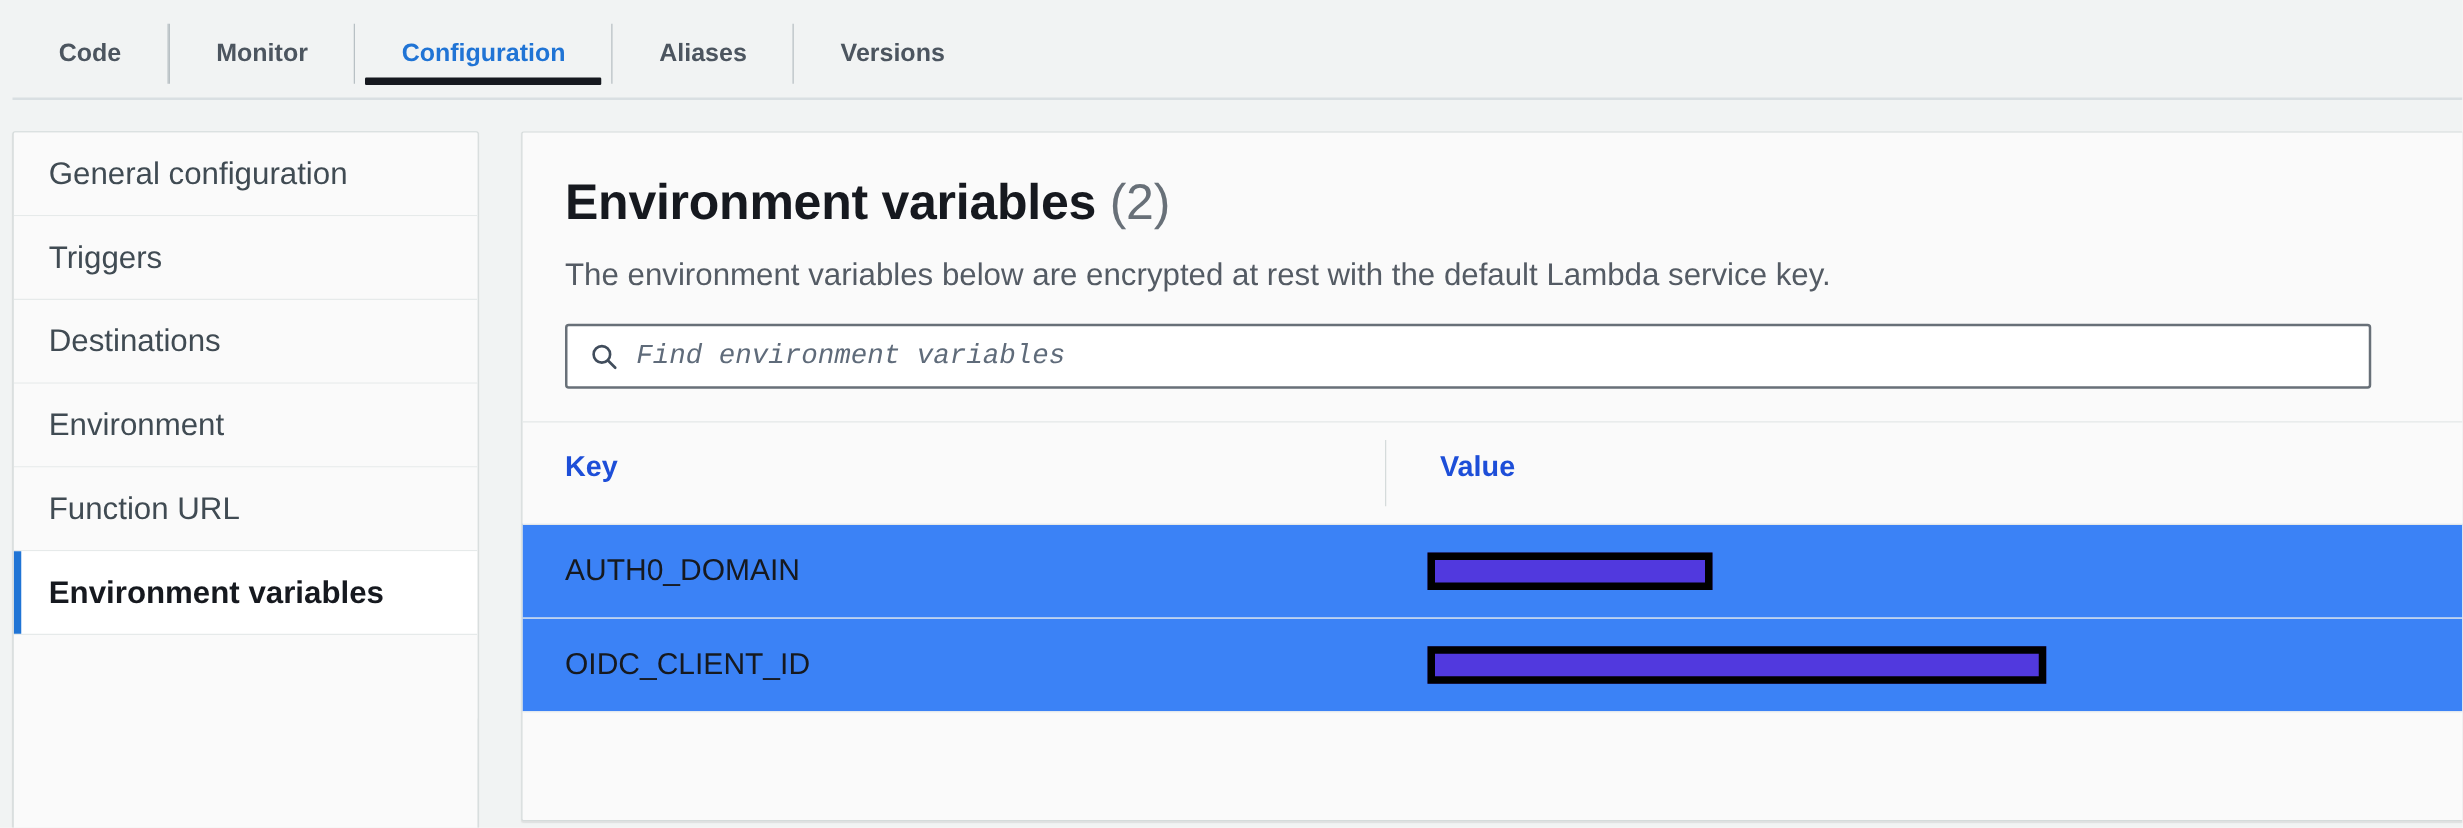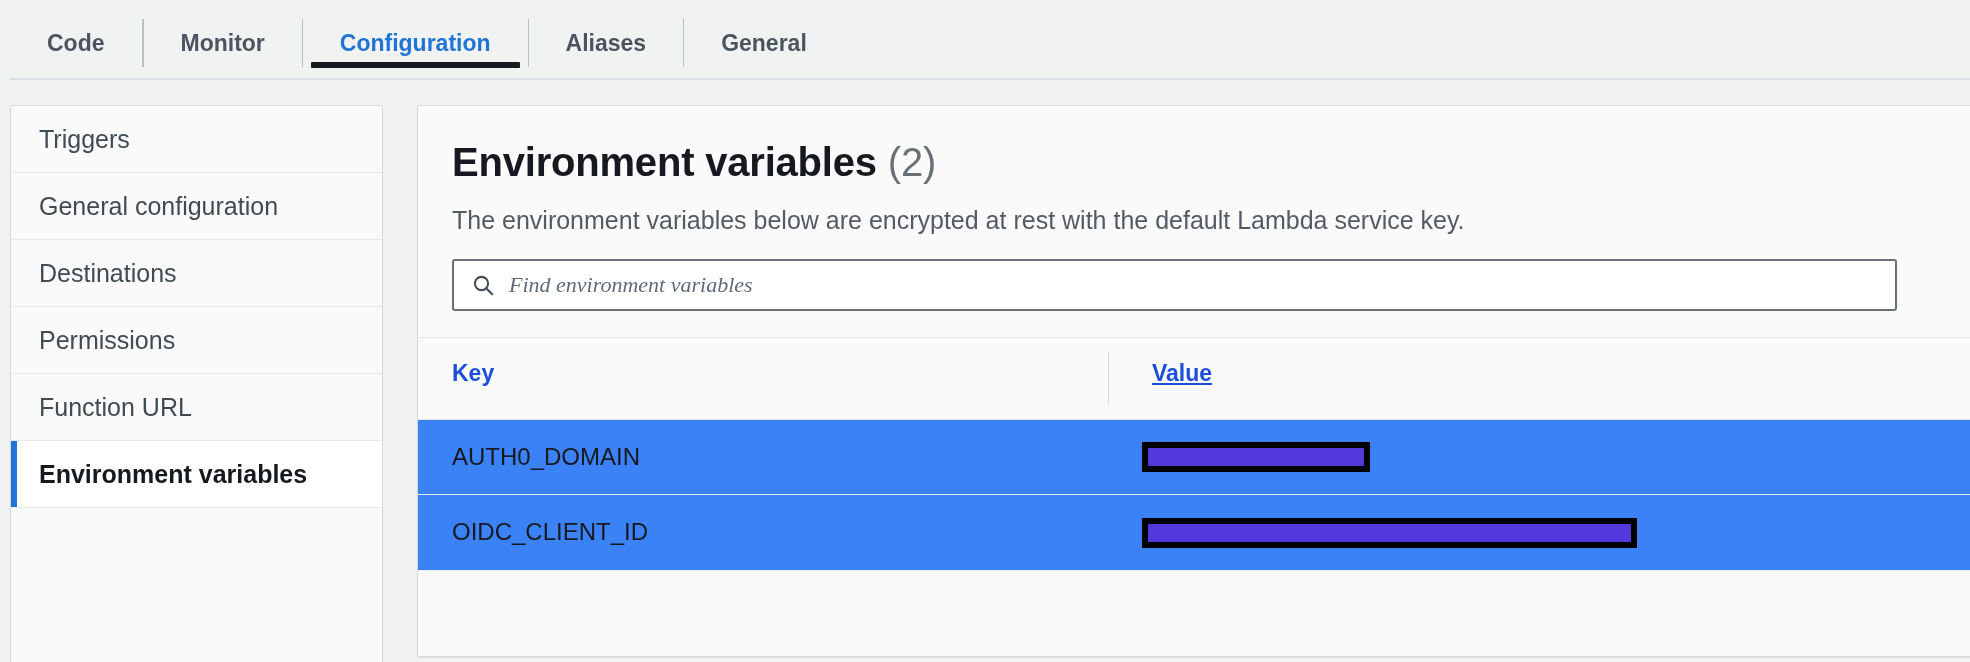--- a/index.html
+++ b/index.html
@@ -14,21 +14,21 @@
   
   .tabbar {
     position: absolute; left: 0; top: 0; width: 1970px; height: 88px;
     background: #f1f3f3;
   }
   .tabs { display: flex; align-items: stretch; height: 86px; padding-left: 10px; }
   .tab {
     position: relative;
     display: flex; align-items: flex-start; justify-content: center;
     height: 86px;
-    font-size: 23px; font-weight: 700; color: #4c555f;
+    font-size: 20px; font-weight: 700; color: #4c555f;
     white-space: nowrap;
     cursor: pointer;
   }
   .tab-inner { padding: 0 37px; display:flex; align-items:center; height:100%; }
   .tab.active .tab-inner { color: #2074d5; }
   .tab-sep {
     width: 1px; background: #b8c0c4; align-self: center; height: 48px; flex: 0 0 1px;
   }
   .tab-underline {
     position: absolute; left: 8px; right: 8px; bottom: 18px; height: 6px;
@@ -95,38 +95,38 @@
     background: #ffffff;
     border: 2px solid #687078;
     border-radius: 3px;
     display: flex; align-items: center;
     width: 1445px;
   }
   .search-icon { margin-left: 17px; width: 24px; height: 24px; flex: 0 0 24px; display:block; }
   .search-input {
     flex: 1;
     border: none; outline: none; background: transparent;
-    font-family: Liberation Serif, serif;
+    font-family: Liberation Mono, monospace;
     font-size: 22px; color: #16191f;
     padding: 0 12px 0 14px;
   }
   .search-input::placeholder { color: #5f6b7a; font-style: italic; opacity: 1; }
 
   
   .tbl { width: 100%; border-collapse: collapse; table-layout: fixed; }
   .tbl thead th {
     text-align: left;
     font-size: 23px; font-weight: 700; color: #1d4ed8;
     padding: 22px 0 32px 34px;
     background: #fafafa;
     border-top: 1px solid #e4e7e7;
     border-bottom: 1px solid #e4e7e7;
     position: relative;
   }
-  .th-value { padding-left: 44px !important; text-decoration: underline; }
+  .th-value { padding-left: 44px !important; }
   .th-value::before {
     content: ""; position: absolute; left: 0; top: 14px; bottom: 14px; width: 1px;
     background: #d5dbdb;
   }
   .tbl tbody td {
     background: #3b82f6;
     font-size: 24px; color: #16191f;
     padding: 22px 0 22px 34px;
     border-bottom: 1px solid #eaeded;
     height: 64px;
@@ -160,39 +160,39 @@
         <div class="tab active">
           <div class="tab-inner">Configuration</div>
           <div class="tab-underline"></div>
         </div>
         <div class="tab-sep"></div>
         <div class="tab">
           <div class="tab-inner">Aliases</div>
         </div>
         <div class="tab-sep"></div>
         <div class="tab">
-          <div class="tab-inner">General</div>
+          <div class="tab-inner">Versions</div>
         </div>
       </div>
     <div class="tabbar-rule"></div>
   </div>
 
   <div class="sidebar">
     <div id="sidebar-items">
         <div class="side-item">
+          <span>General configuration</span>
+        </div>
+        <div class="side-item">
           <span>Triggers</span>
         </div>
         <div class="side-item">
-          <span>General configuration</span>
-        </div>
-        <div class="side-item">
           <span>Destinations</span>
         </div>
         <div class="side-item">
-          <span>Permissions</span>
+          <span>Environment</span>
         </div>
         <div class="side-item">
           <span>Function URL</span>
         </div>
         <div class="side-item selected">
           <span>Environment variables</span>
         </div>
       </div>
     <div class="side-item tail"></div>
   </div>

